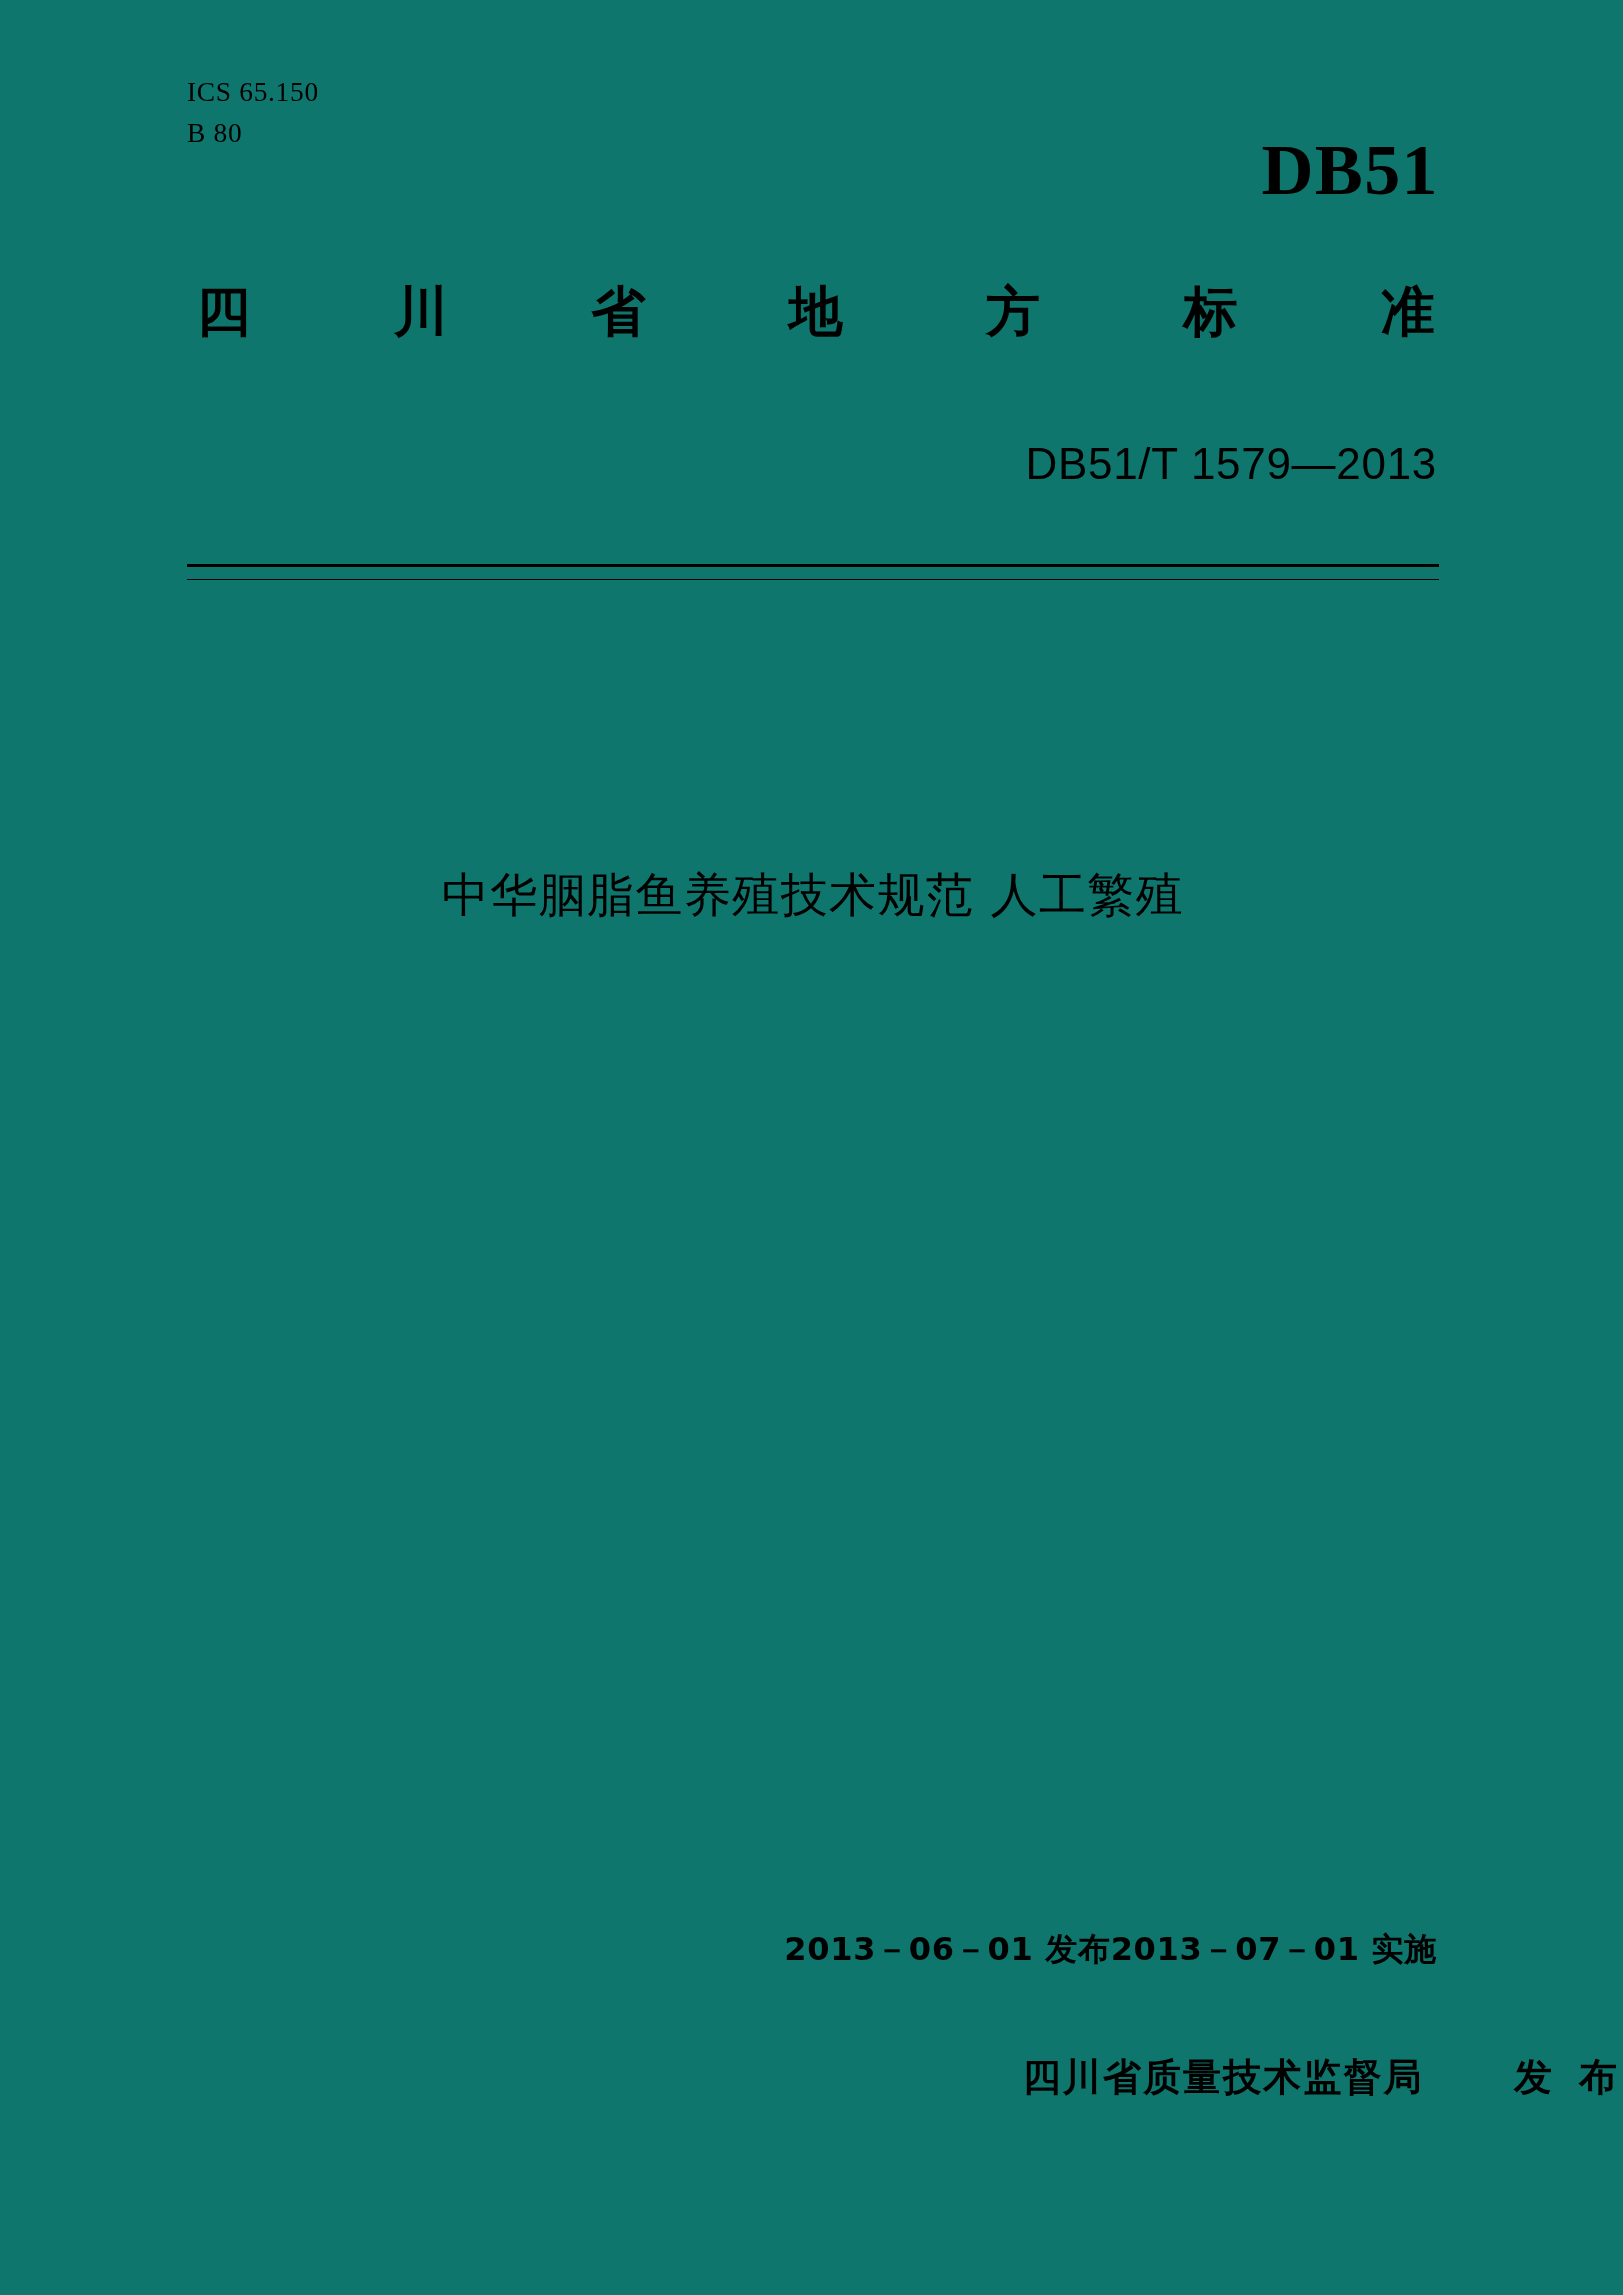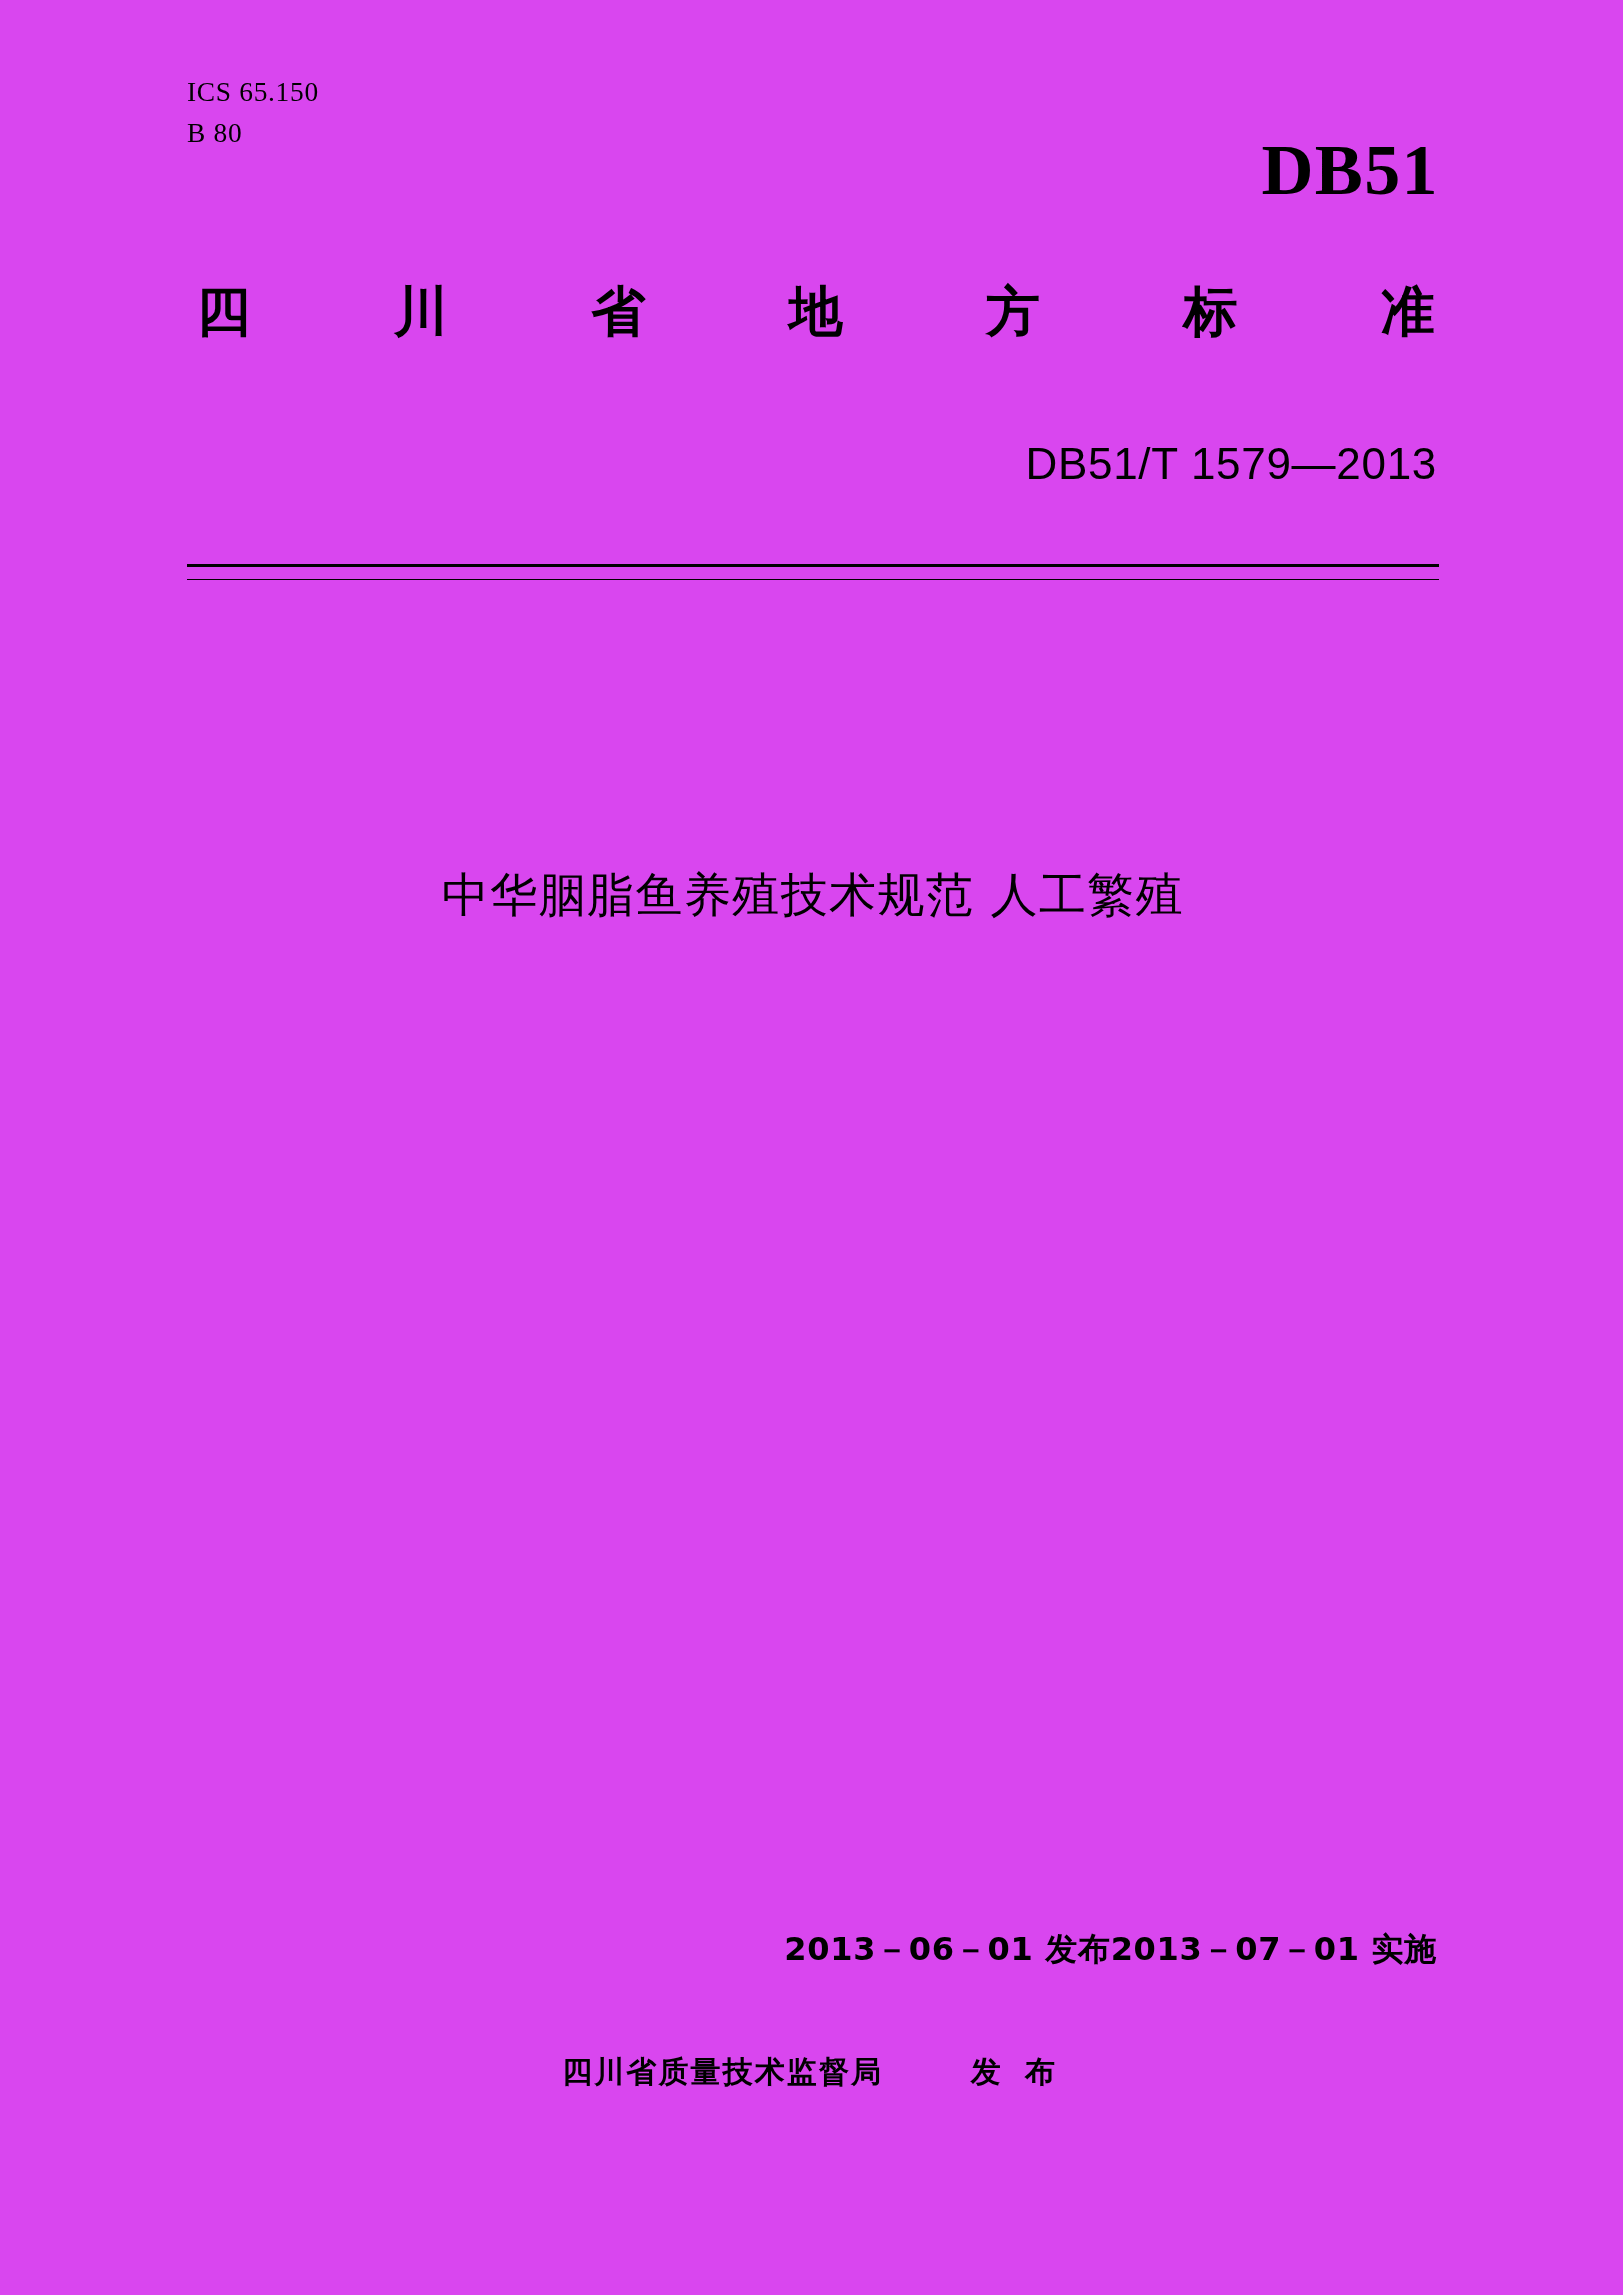--- a/index.html
+++ b/index.html
@@ -4,21 +4,21 @@
 <style>
   html, body {
     margin: 0;
     padding: 0;
     background: #ffffff;
   }
   .page {
     position: relative;
     width: 1624px;
     height: 2295px;
-    background: #d946ef;
+    background: #0f766e;
     font-family: "Liberation Serif", "DejaVu Serif", serif;
     color: #000000;
     overflow: hidden;
     box-sizing: border-box;
   }
 
   
   .ics-block {
     position: absolute;
     left: 187px;
@@ -116,24 +116,24 @@
     font-size: 32px;
     letter-spacing: 0.7px;
   }
 
   
   .publisher-row {
     position: absolute;
     left: 0;
     right: 0;
     top: 2052px;
-    text-align: center;
+    text-align: right;
     font-family: "DejaVu Sans", "Liberation Sans", sans-serif;
     font-weight: bold;
-    font-size: 30px;
+    font-size: 38px;
     letter-spacing: 2.1px;
   }
   .publisher-row .issuer { margin-left: 75px; letter-spacing: 6.9px; }
 </style>
 </head>
 <body>
 
 <div class="page">
 
   <div class="ics-block">

